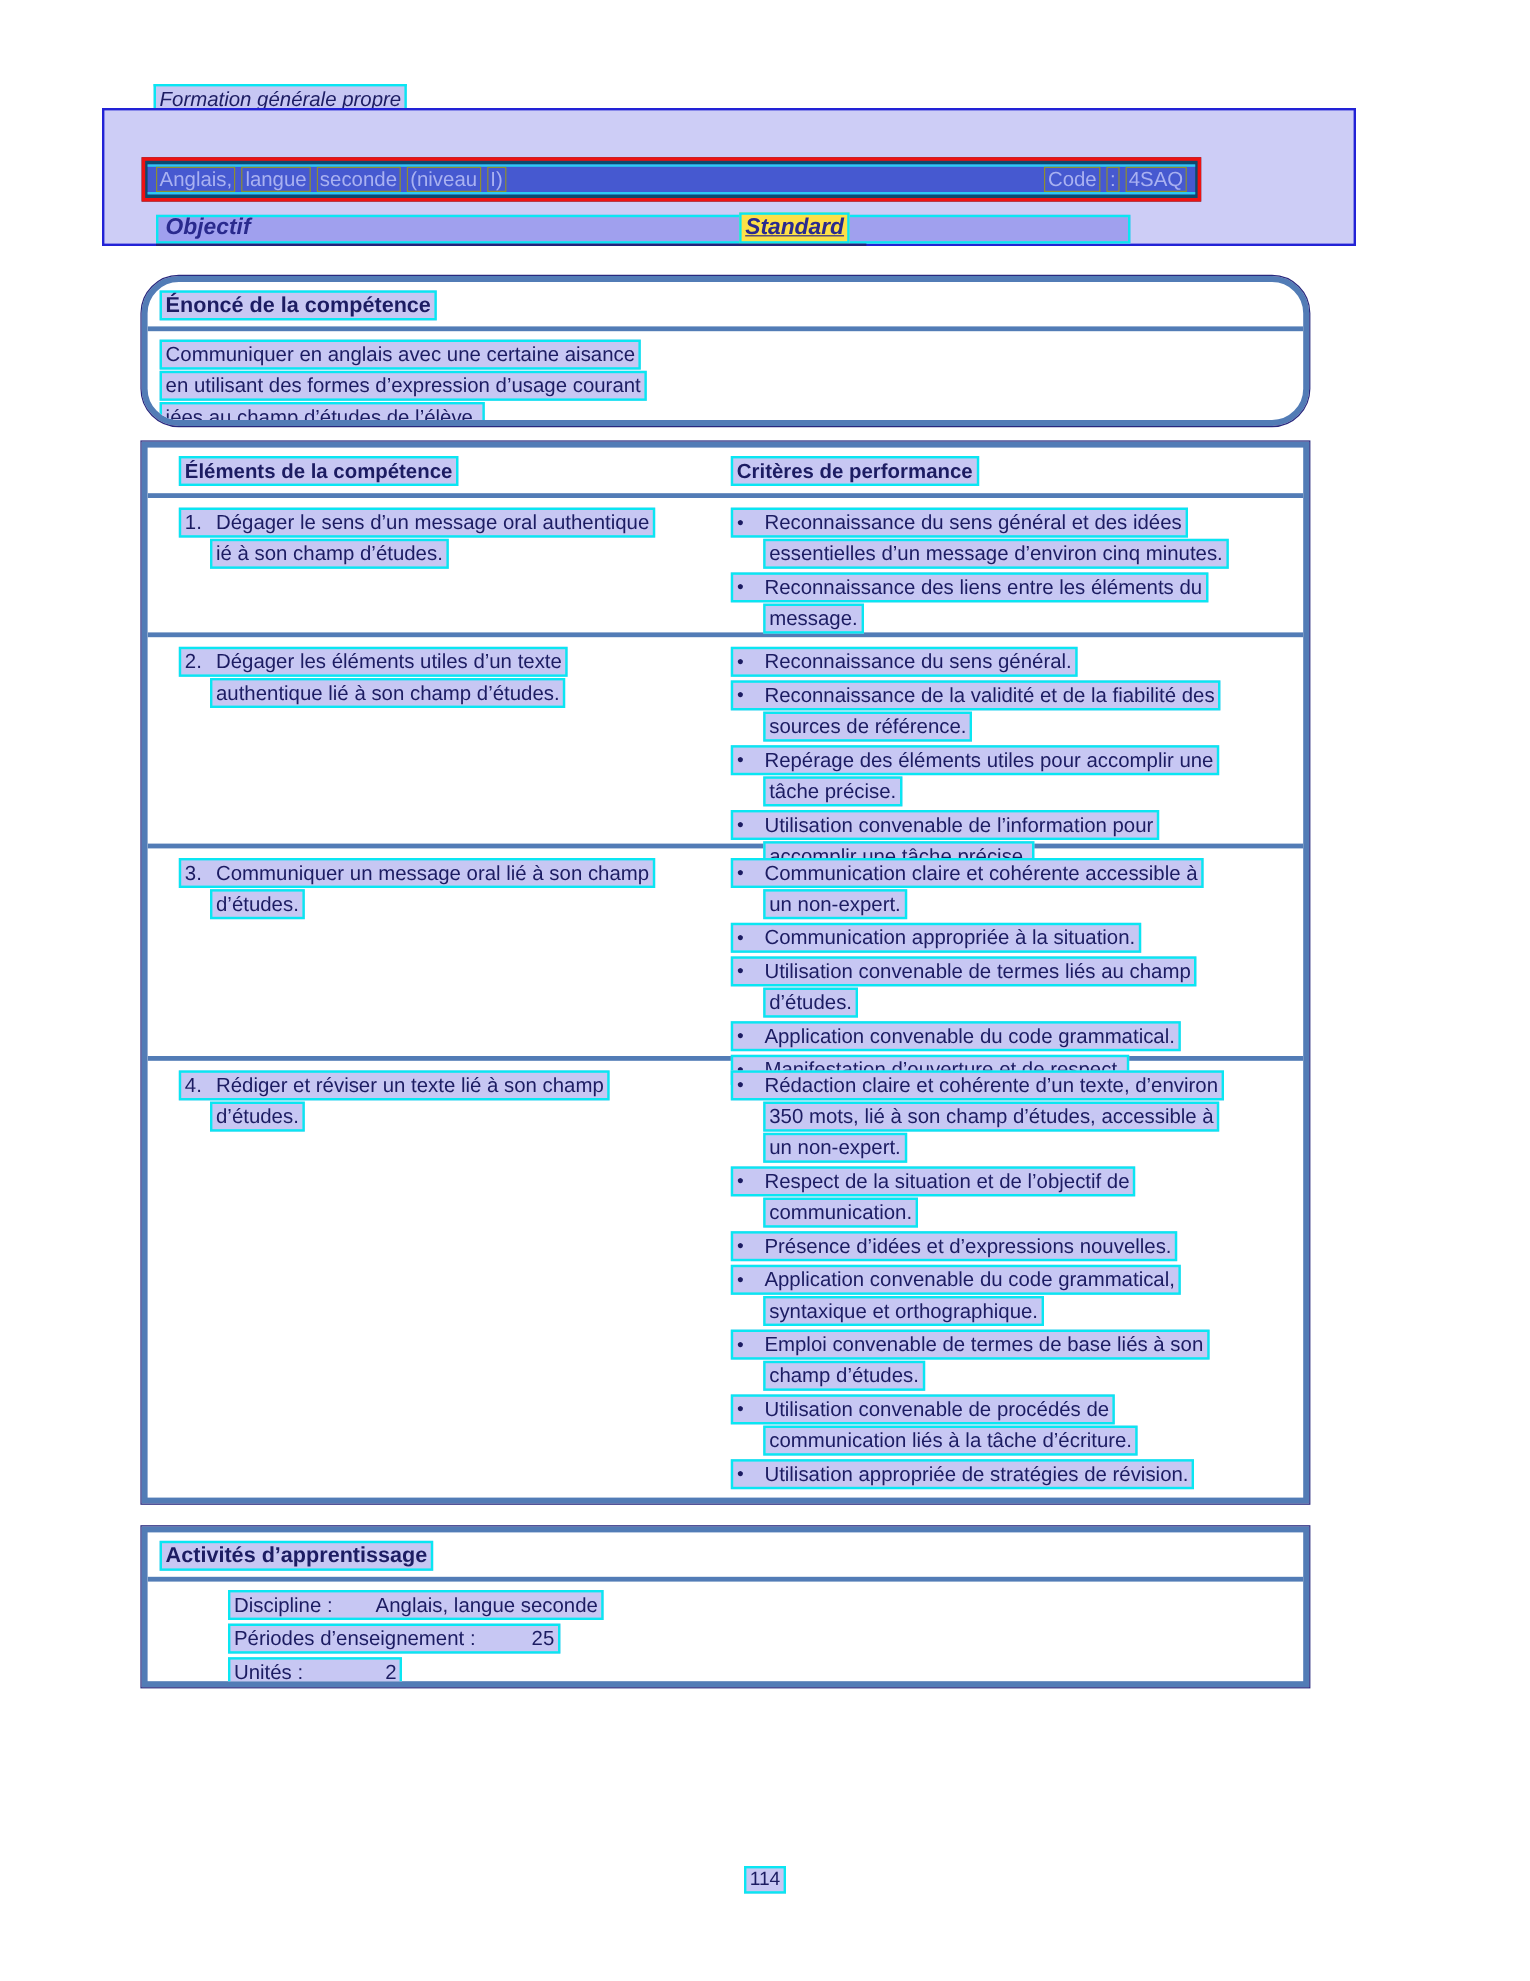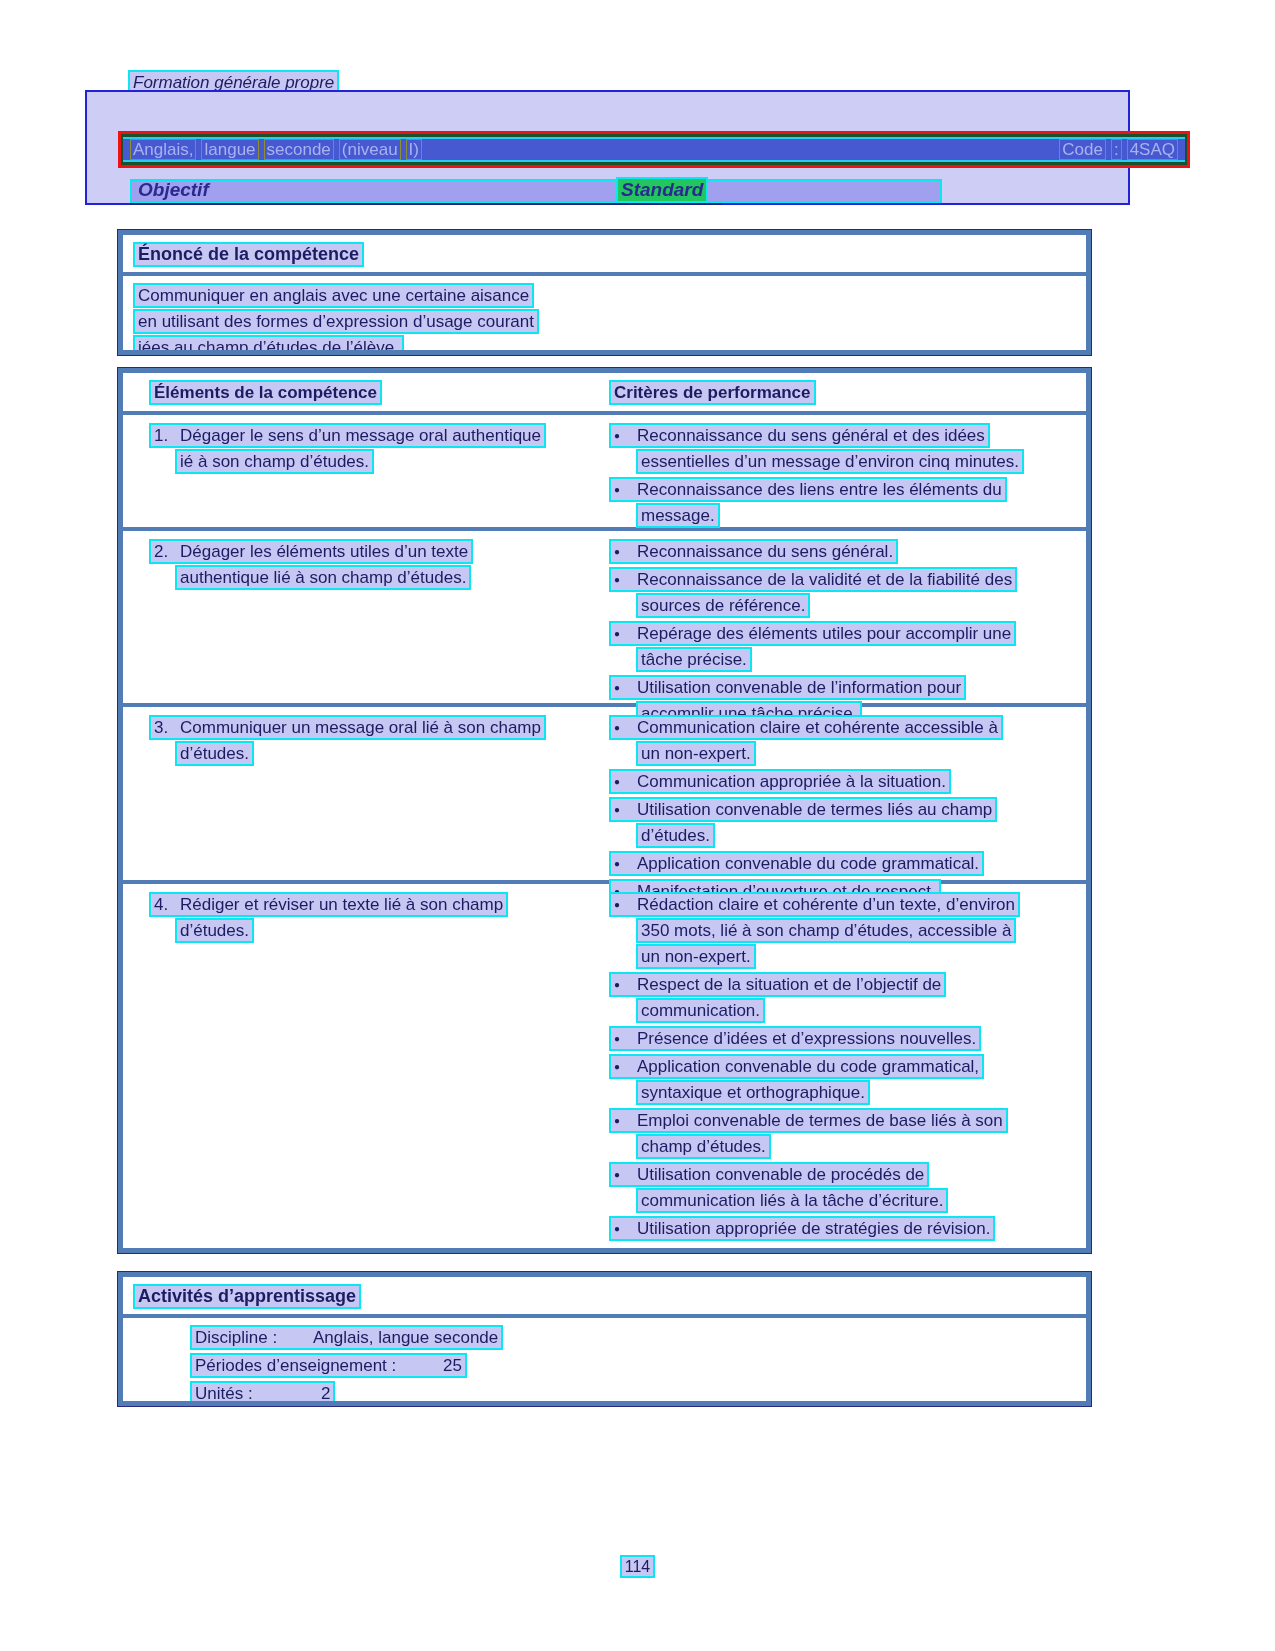--- a/index.html
+++ b/index.html
@@ -12,42 +12,42 @@
   .bold{font-weight:bold;}
 
   
   .note{position:absolute;left:128px;top:70px;}
   .note .hl{border-bottom:2px solid #23237a;font-style:italic;}
 
   
   .top-box{position:absolute;left:85px;top:90px;width:1045px;height:115px;
            background:#cdcdf6;border:2px solid #2222d6;box-sizing:border-box;}
 
-  .banner{position:absolute;left:31px;top:39px;width:1072px;height:37px;box-sizing:border-box;
-          background:#14532d;border:3px solid #ee1212;}
+  .banner{position:absolute;left:31px;top:39px;width:883px;height:37px;box-sizing:border-box;
+          background:#0c4a6e;border:3px solid #ee1212;}
   .banner-band{position:absolute;left:2px;right:2px;top:3px;bottom:3px;background:#4659d0;
                border-top:2px solid #2cc9f2;border-bottom:2px solid #2cc9f2;
                display:flex;align-items:center;justify-content:space-between;padding:0 7px;box-sizing:border-box;}
   .bgroup{display:flex;align-items:center;}
   .bword{display:inline-block;border:1px solid #8f8f2e;color:#a9b1f1;font-size:17px;
          line-height:19px;padding:0 2px;margin-right:5px;white-space:nowrap;}
   .bgroup .bword:last-child{margin-right:0;}
 
   
   .subheader{position:absolute;left:43px;bottom:0;width:812px;height:24px;box-sizing:border-box;
              background:#a0a0ee;border:2px solid #0ae6f2;}
   .subheader .word{position:absolute;top:-2px;font-size:19px;font-style:italic;font-weight:bold;color:#2a2a8e;}
   .sub-left{left:6px;}
-  .sub-right{left:484px;border:2px solid #0ae6f2;background:#22c55e;padding:0 3px;top:-4px !important;}
+  .sub-right{left:484px;border:2px solid #0ae6f2;background:#fde047;padding:0 3px;top:-4px !important;text-decoration:underline;}
   .sub-underline{position:absolute;left:-2px;bottom:-4px;width:592px;height:2px;background:#23237a;}
 
   
   .sec{position:absolute;left:118px;width:973px;border:5px solid #527cb6;outline:1px solid #28287e;
        box-sizing:border-box;background:#ffffff;overflow:hidden;}
-  .sec-enonce{top:230px;height:125px;}
+  .sec-enonce{top:230px;height:125px;border-radius:31px;}
   .sec-table{top:368px;height:885px;}
   .sec-act{top:1272px;height:134px;}
   .sec-head{padding:7px 0 5px 10px;border-bottom:4px solid #527cb6;}
   .sec-head .hl{font-weight:bold;font-size:18px;}
   .sec-body{padding:6px 0 0 10px;}
   .tline{margin:1px 0;}
 
   
   .thead{display:flex;align-items:center;height:42px;border-bottom:4px solid #527cb6;box-sizing:border-box;}
   .cl{width:486px;padding-left:26px;box-sizing:border-box;flex:none;}

